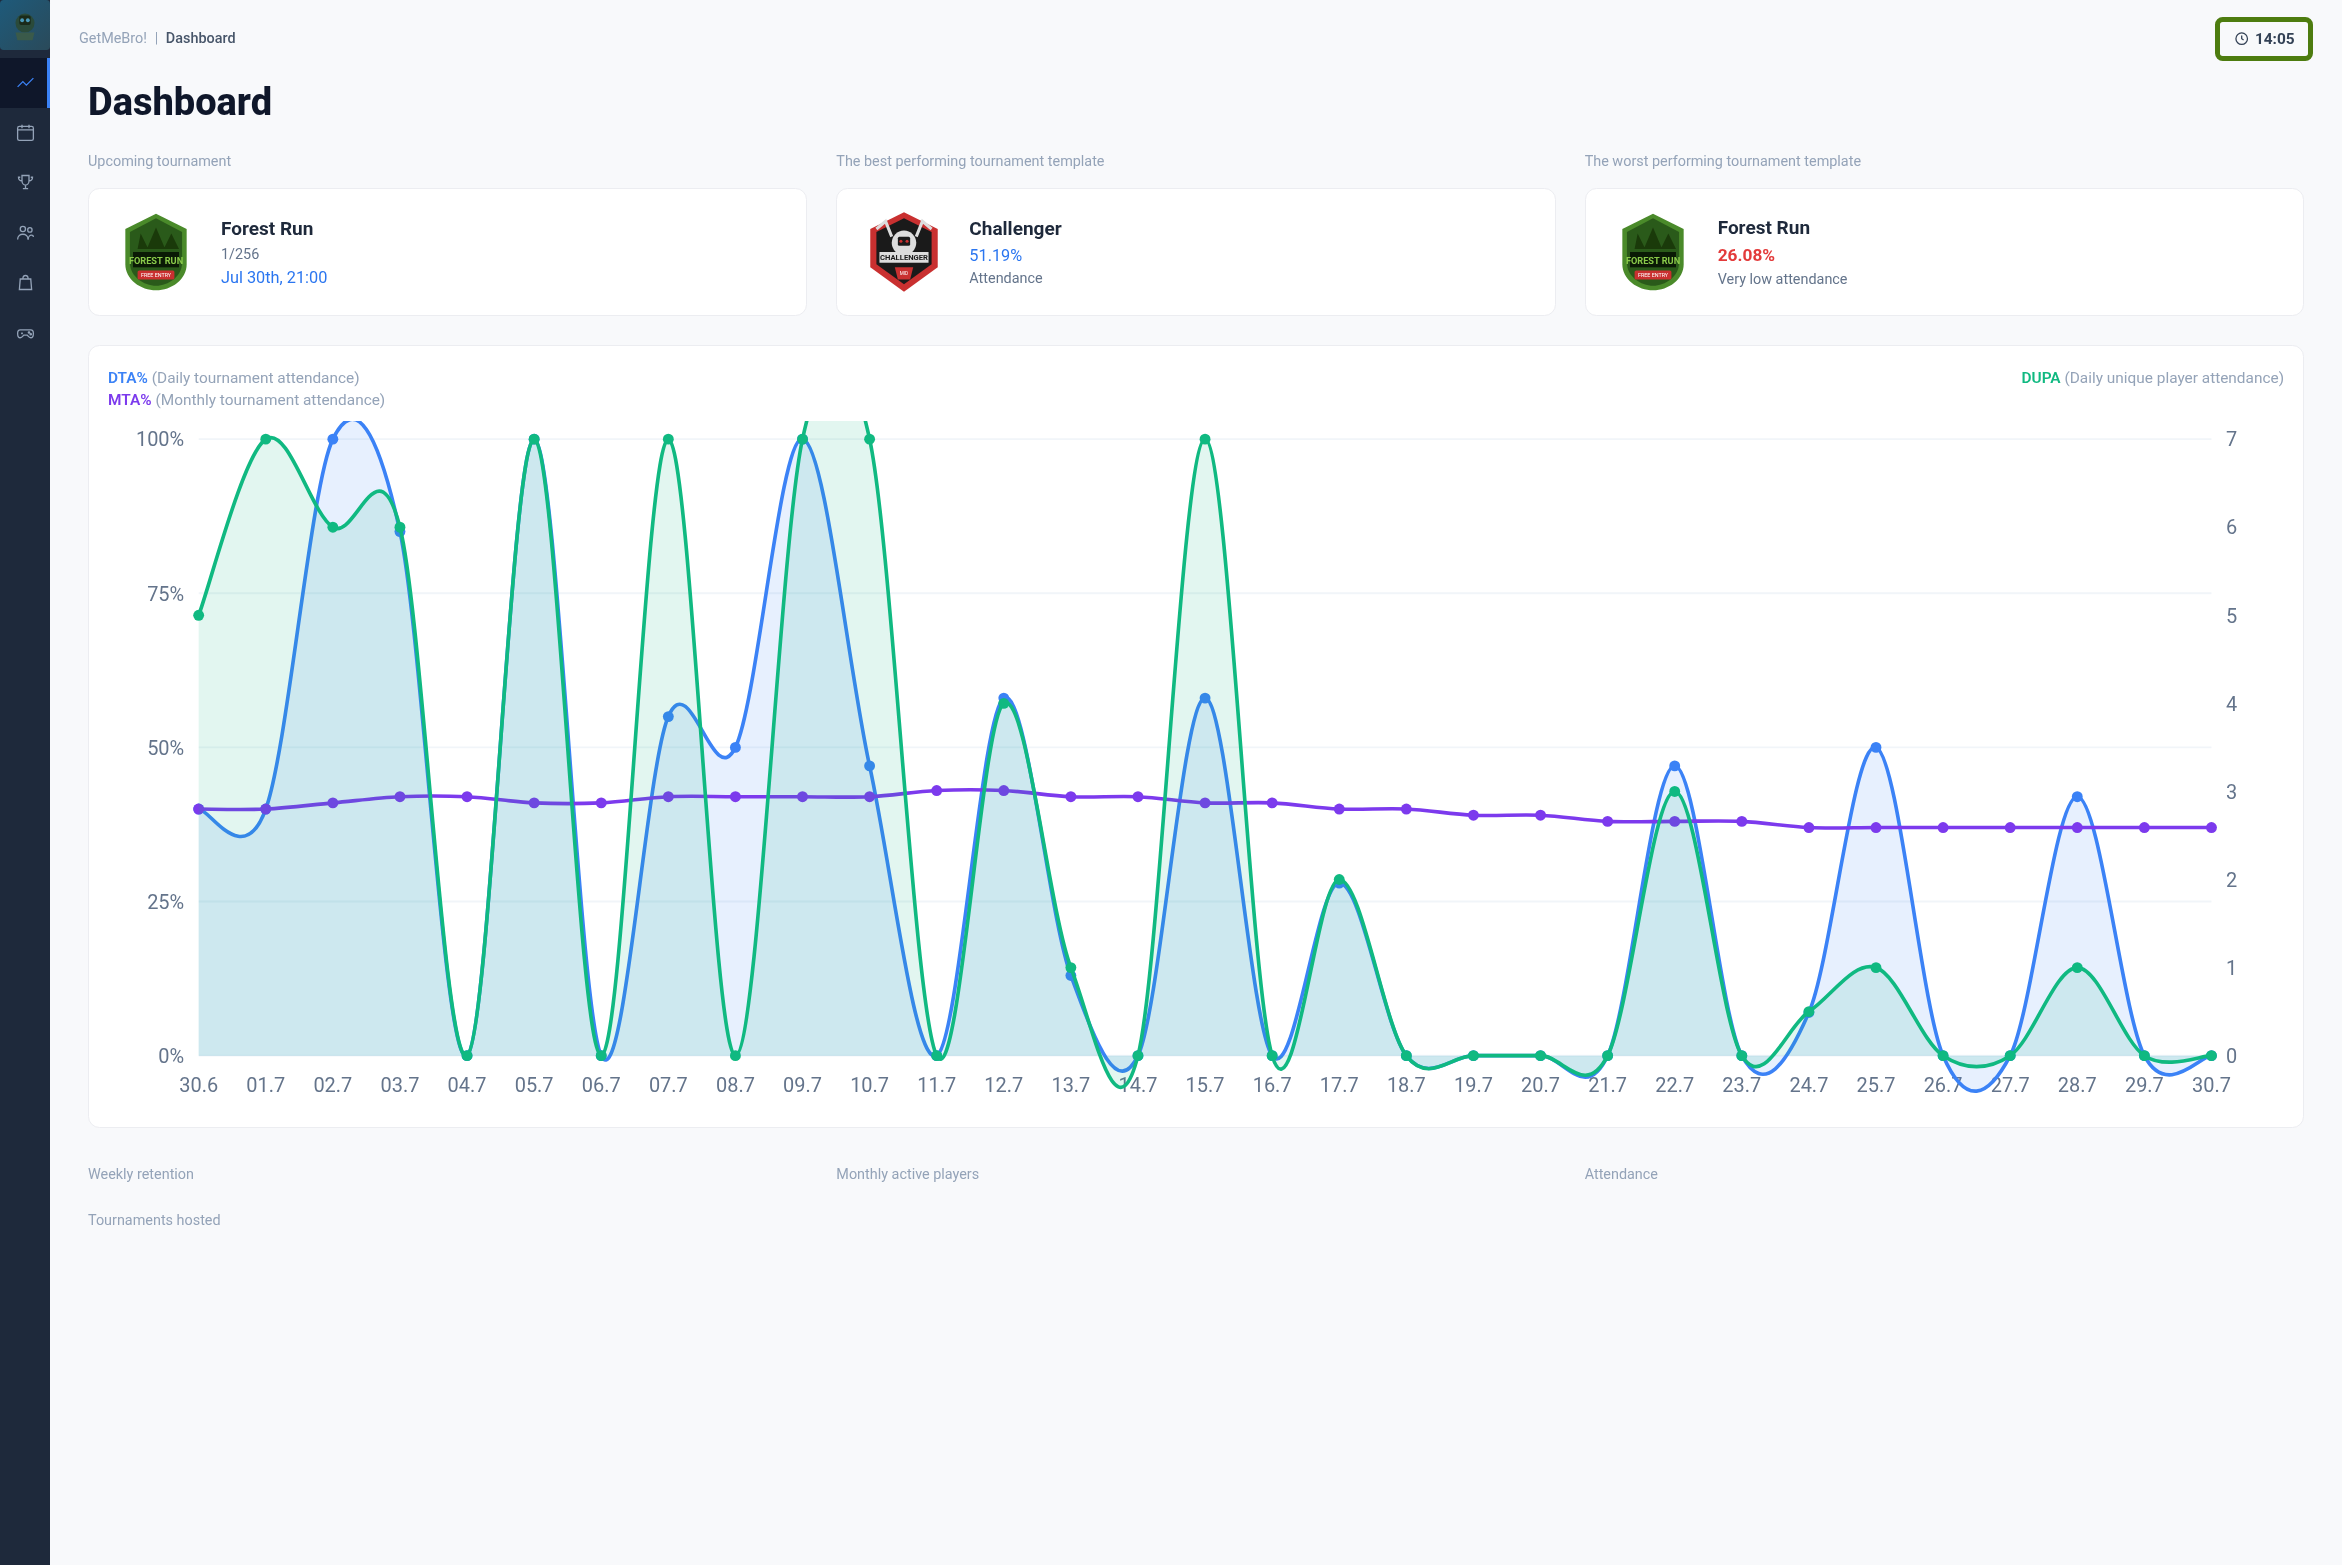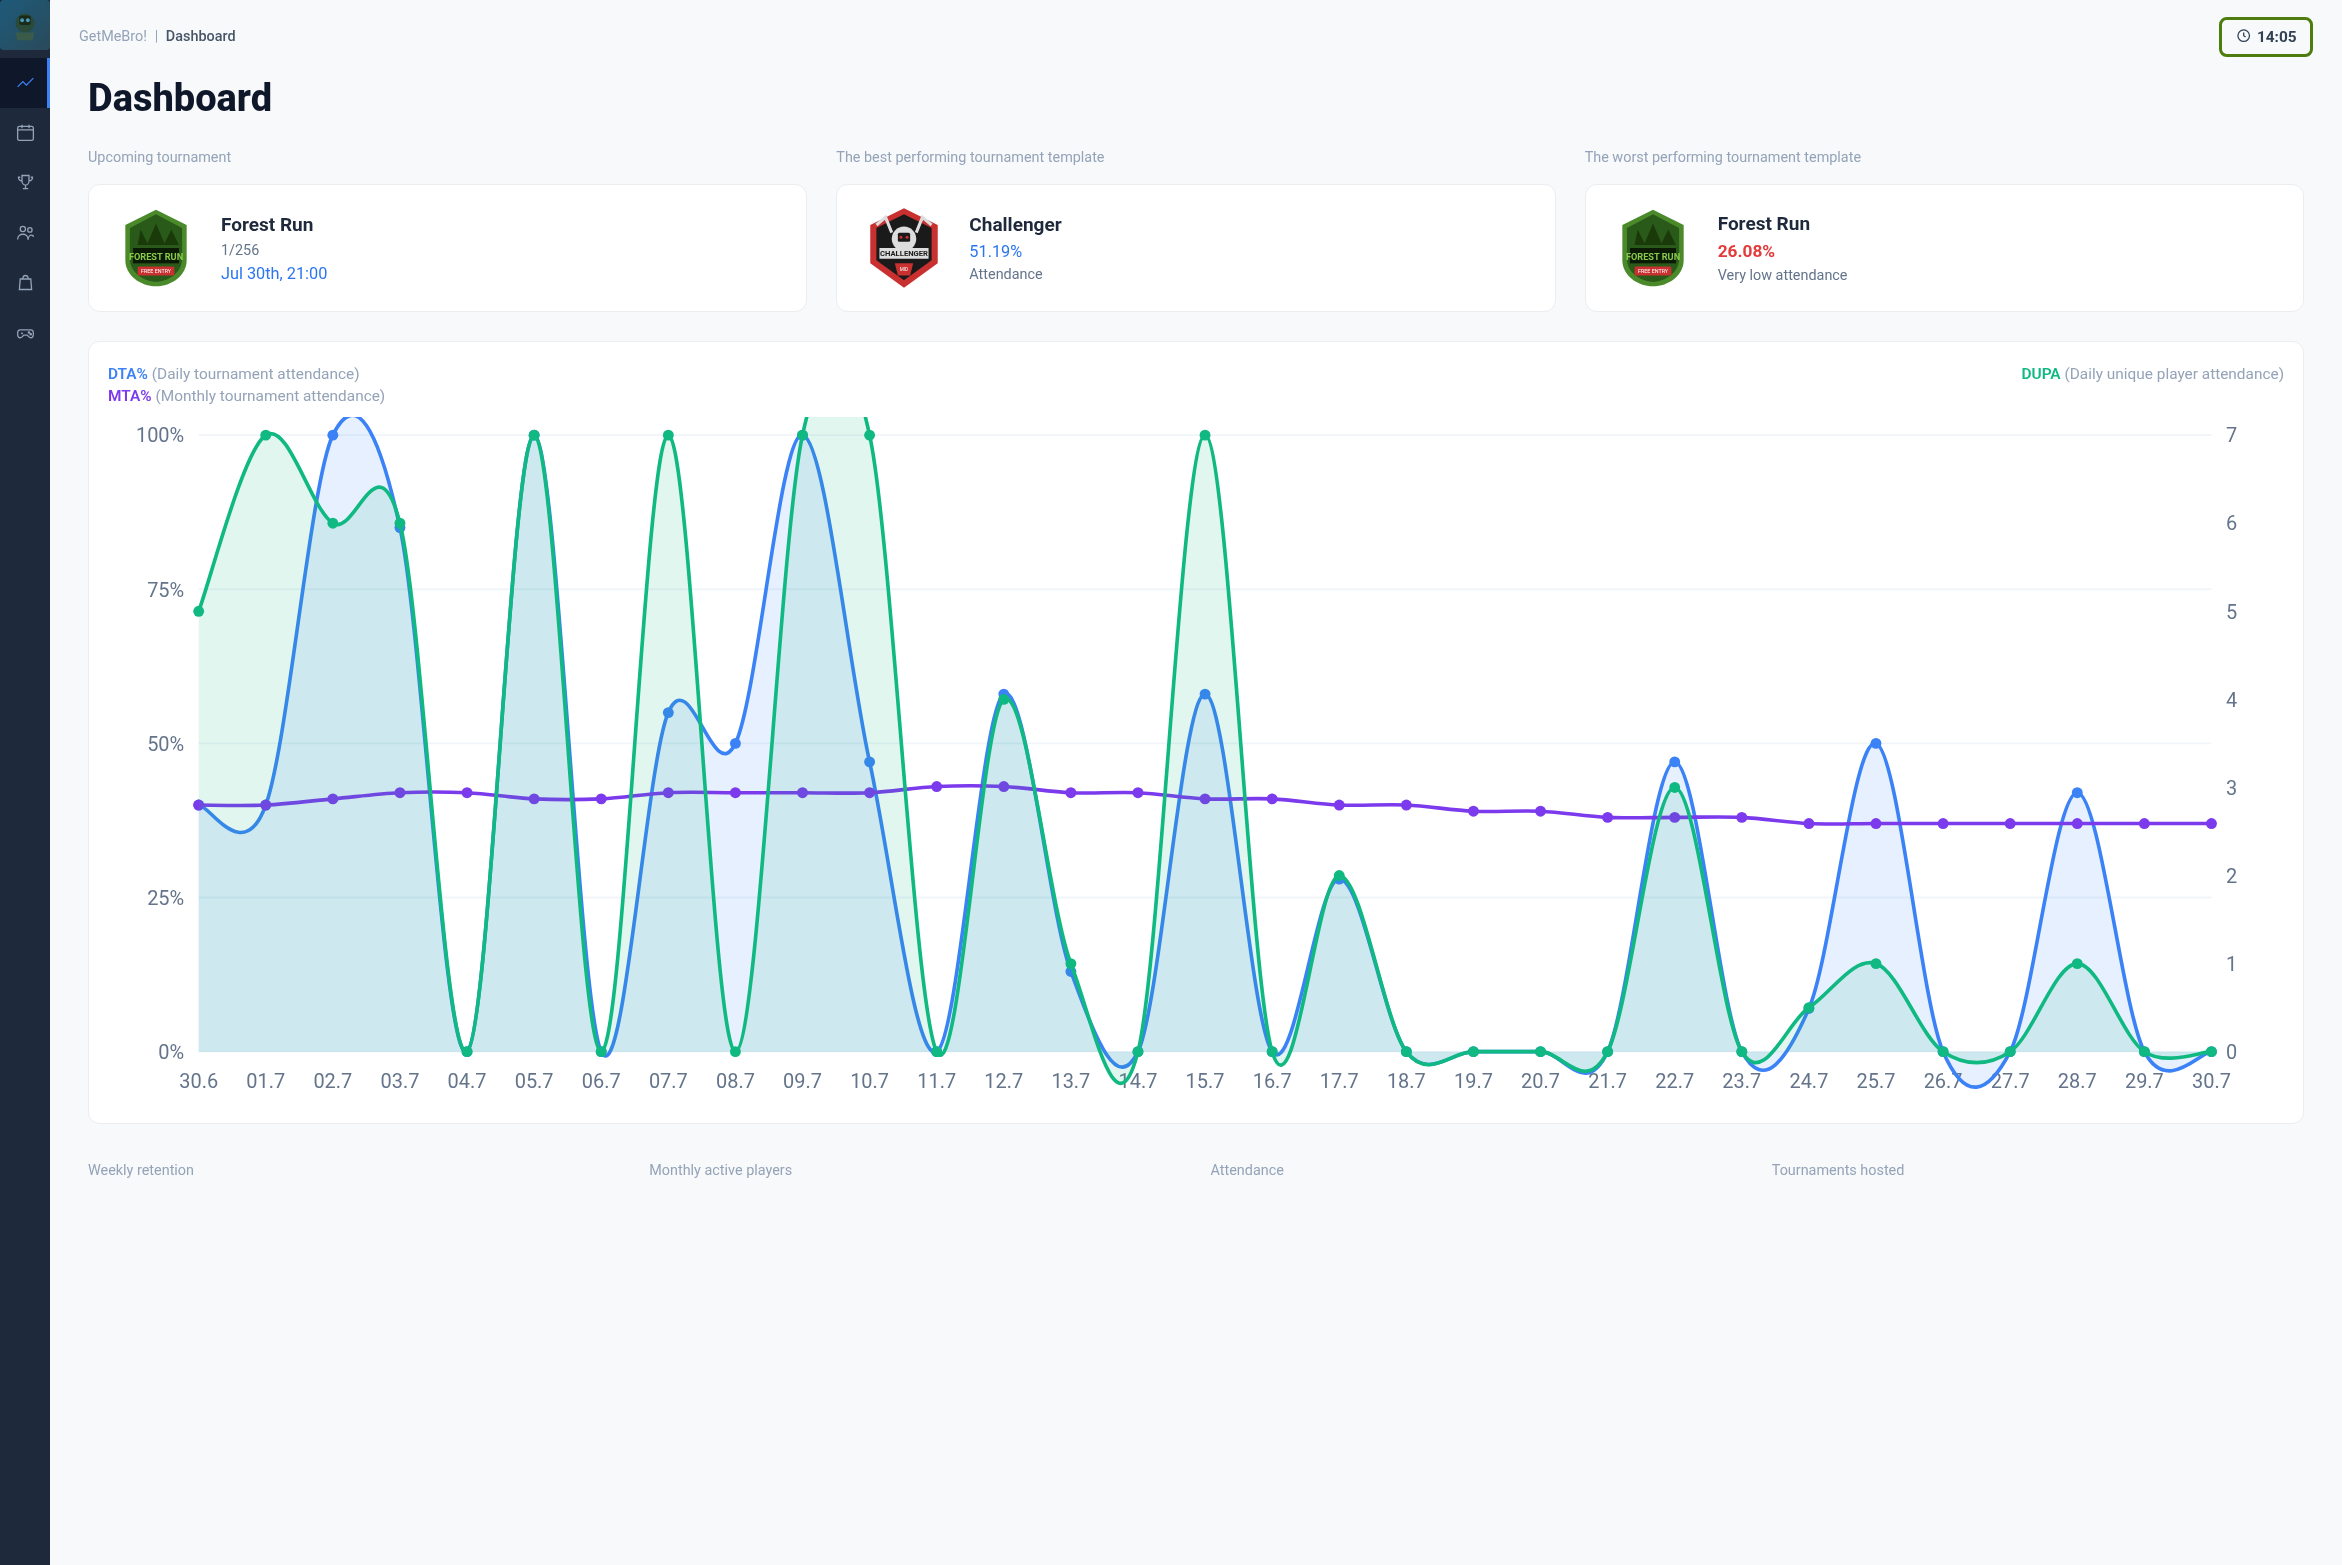--- a/index.html
+++ b/index.html
@@ -10,21 +10,21 @@
 .sidebar-logo svg { width: 38px; height: 38px; }
 .sidebar-item { width: 50px; height: 50px; display: flex; align-items: center; justify-content: center; cursor: pointer; position: relative; }
 .sidebar-item.active { background: #0f172a; }
 .sidebar-item.active::after { content: ''; position: absolute; right: 0; top: 0; bottom: 0; width: 2.9px; background: #3b82f6; }
 .sidebar-item svg { width: 21px; height: 21px; stroke: #94a3b8; fill: none; stroke-width: 1.5; }
 .sidebar-item.active svg { stroke: #3b82f6; }
 .main { flex: 1; padding: 0; }
 .topbar { display: flex; align-items: center; justify-content: space-between; padding: 17.3px 29px 9.6px 29px; }
 .breadcrumb { display: flex; align-items: center; gap: 7.7px; color: #94a3b8; font-size: 14.4px; justify-content: space-between; }
 .breadcrumb .current { color: #475569; font-weight: 500; }
-.time-badge { border: 3px solid #4d7c0f; border-radius: 7.7px; padding: 7.7px 13.4px; display: flex; align-items: flex-start; gap: 5.8px; font-weight: 700; color: #334155; font-size: 15.4px; }
+.time-badge { border: 5px solid #4d7c0f; border-radius: 7.7px; padding: 7.7px 13.4px; display: flex; align-items: center; gap: 5.8px; font-weight: 700; color: #334155; font-size: 15.4px; }
 .content { padding: 9.6px 38px 38px 38px; }
 .header-row { display: flex; align-items: flex-end; justify-content: space-between; margin-bottom: 29px; }
 .page-title { font-size: 38px; font-weight: 800; color: #0f172a; }
 .date-range { display: flex; align-items: center; gap: 13.4px; color: #94a3b8; font-size: 14.4px; }
 .date-input { font-size: 27px; font-weight: 500; color: #0f172a; border: none; border-bottom: 1.9px solid #cbd5e1; padding: 0 3.8px 3.8px 3.8px; background: transparent; width: 163px; text-align: center; }
 .cards-row { display: grid; grid-template-columns: 1fr 1fr 1fr; gap: 29px; margin-bottom: 29px; }
 .card-group { display: flex; flex-direction: column; }
 .card-label { color: #94a3b8; font-size: 14.4px; margin-bottom: 18px; }
 .card { background: #fff; border: 1px solid #ecedf1; border-radius: 11.5px; padding: 17.3px 21px; display: flex; align-items: center; gap: 19px; min-height: 113px; }
 .card-badge { width: 92px; height: 92px; display: flex; align-items: center; justify-content: center; flex-shrink: 0; }
@@ -38,21 +38,21 @@
 .chart-legend-row { display: flex; justify-content: space-between; margin-bottom: 11.5px; }
 .legend-left { display: flex; flex-direction: column; gap: 3.8px; font-size: 15.4px; }
 .legend-right { font-size: 15.4px; }
 .legend-item { font-weight: 600; }
 .lg-blue { color: #3b82f6; }
 .lg-purple { color: #7c3aed; }
 .lg-green { color: #10b981; }
 .legend-desc { color: #94a3b8; font-weight: 400; }
 .chart-wrap { position: relative; }
 .chart-svg { width: 100%; height: auto; display: block; }
-.bottom-stats { display: grid; grid-template-columns: 1fr 1fr 1fr 1fr; gap: 29px; }
+.bottom-stats { display: grid; grid-template-columns: 1fr 1fr 1fr; gap: 29px; }
 .stat-label { color: #94a3b8; font-size: 14.4px; }
 .axis-text { font-size: 11px; fill: #64748b; }
 .grid-line { stroke: #f1f5f9; stroke-width: 1; }
 .y-label { font-size: 11px; fill: #64748b; text-anchor: end; }
 .y-label-r { font-size: 11px; fill: #64748b; text-anchor: start; }
 </style>
 </head>
 <body>
 
 <div class="app">

